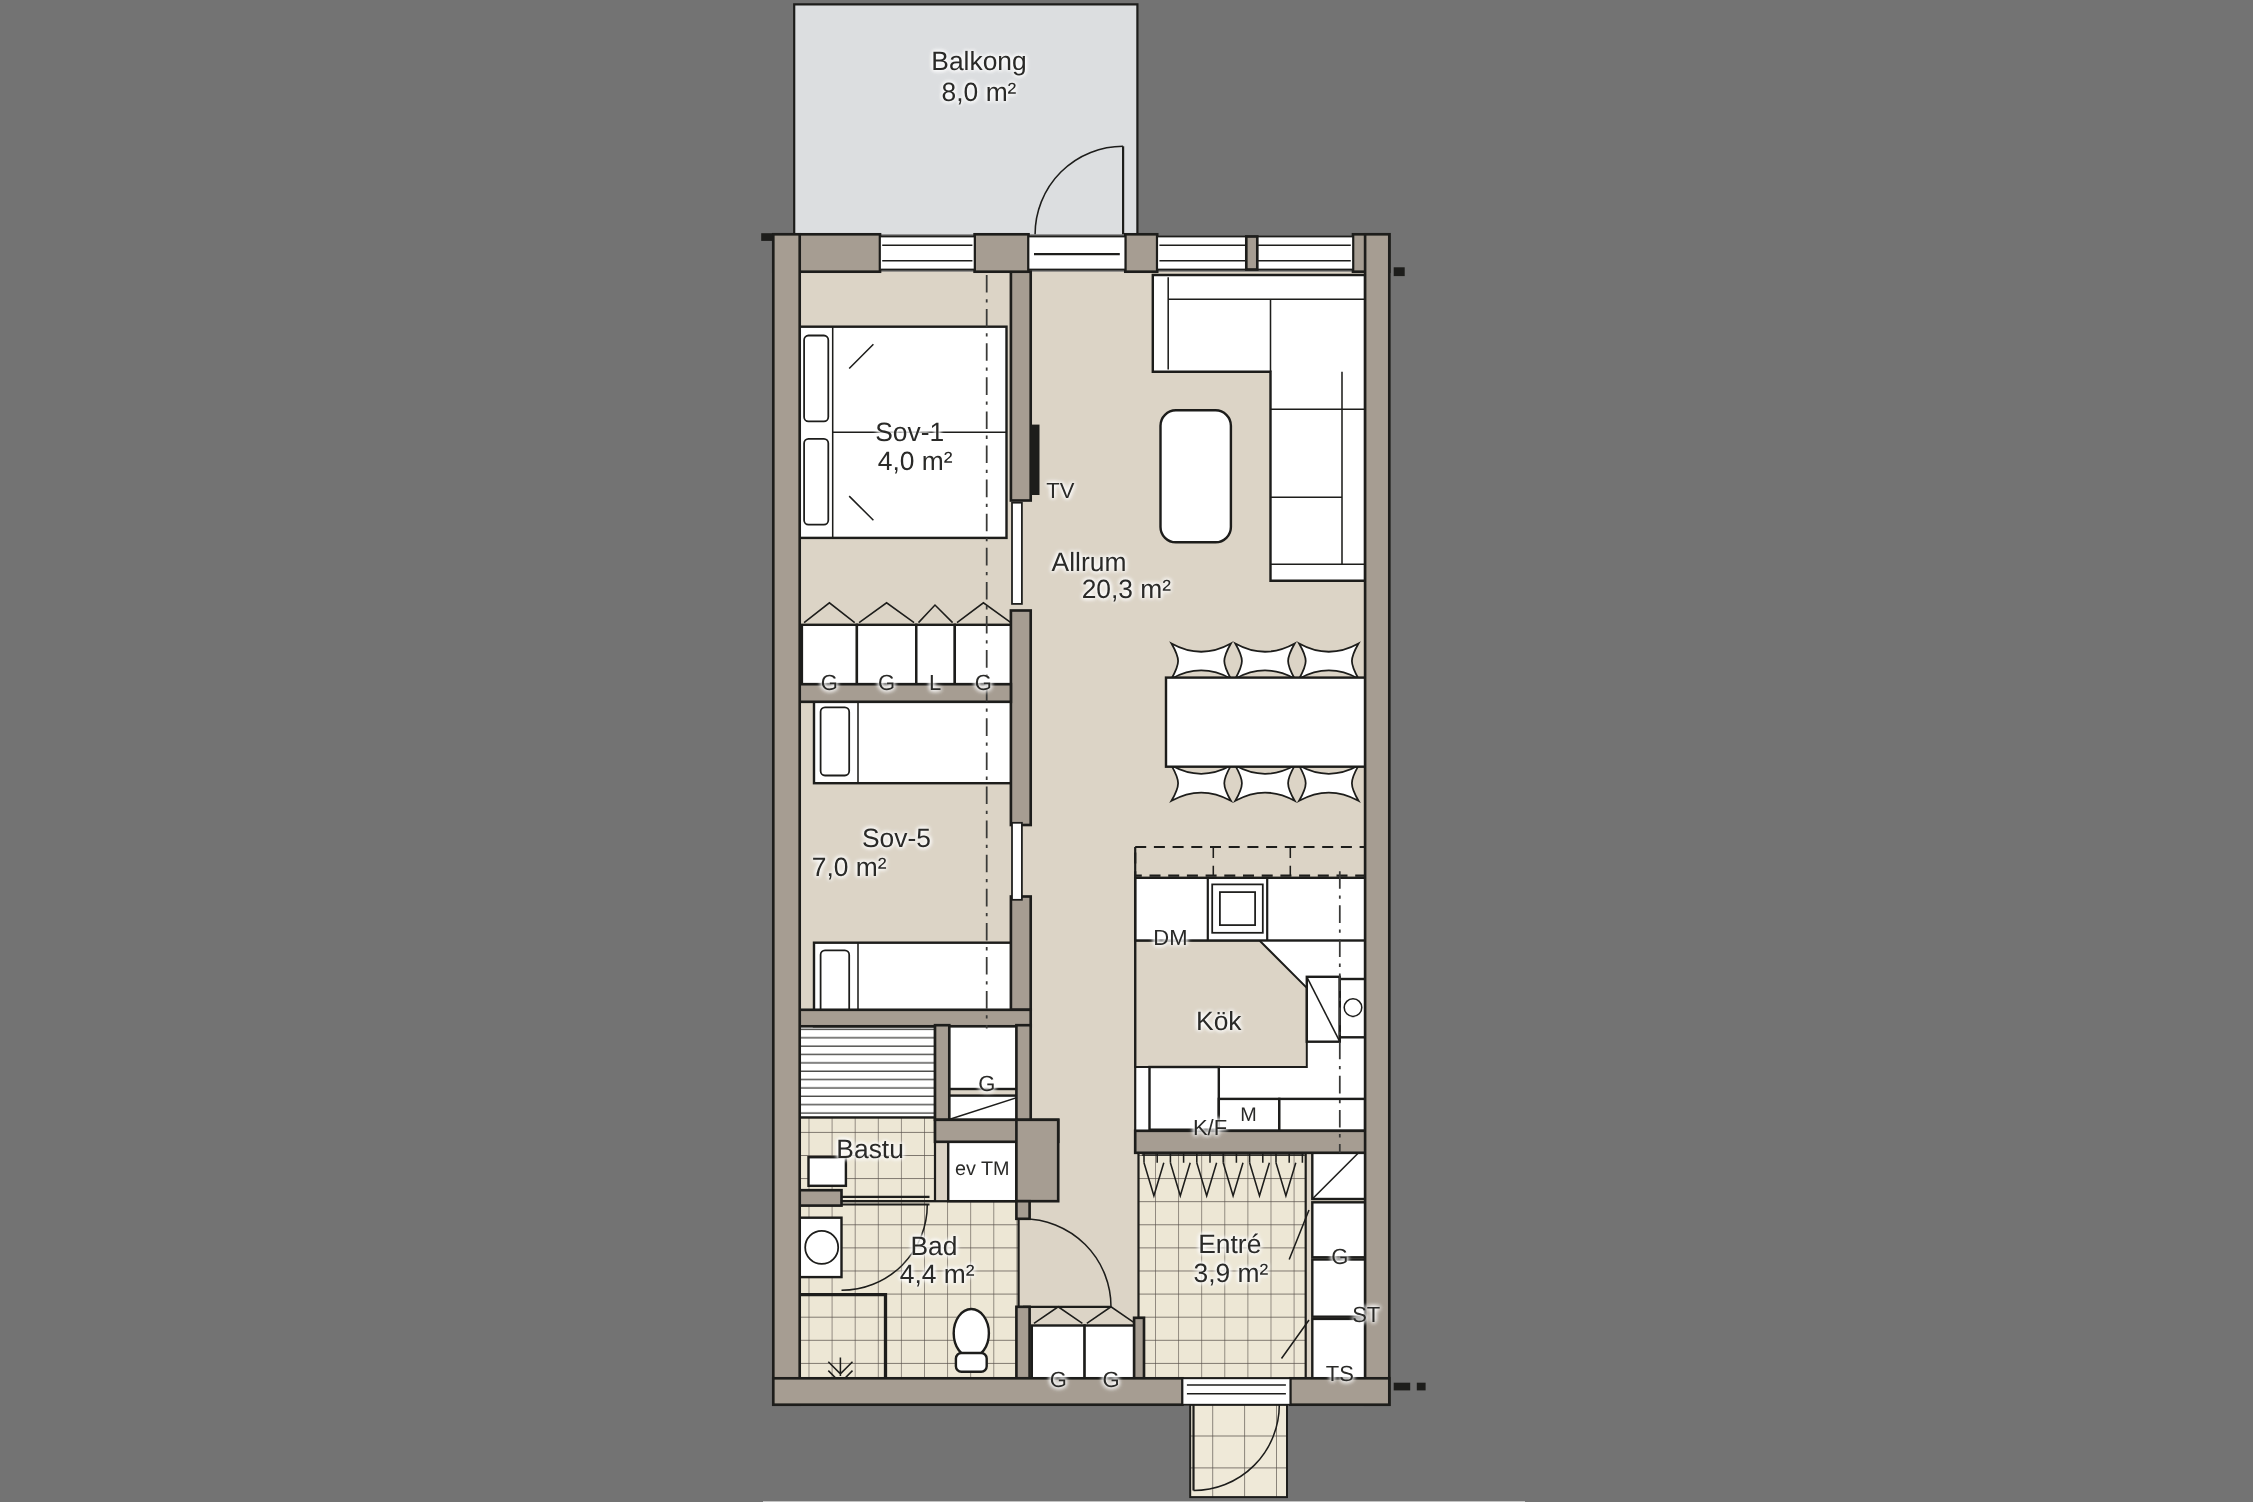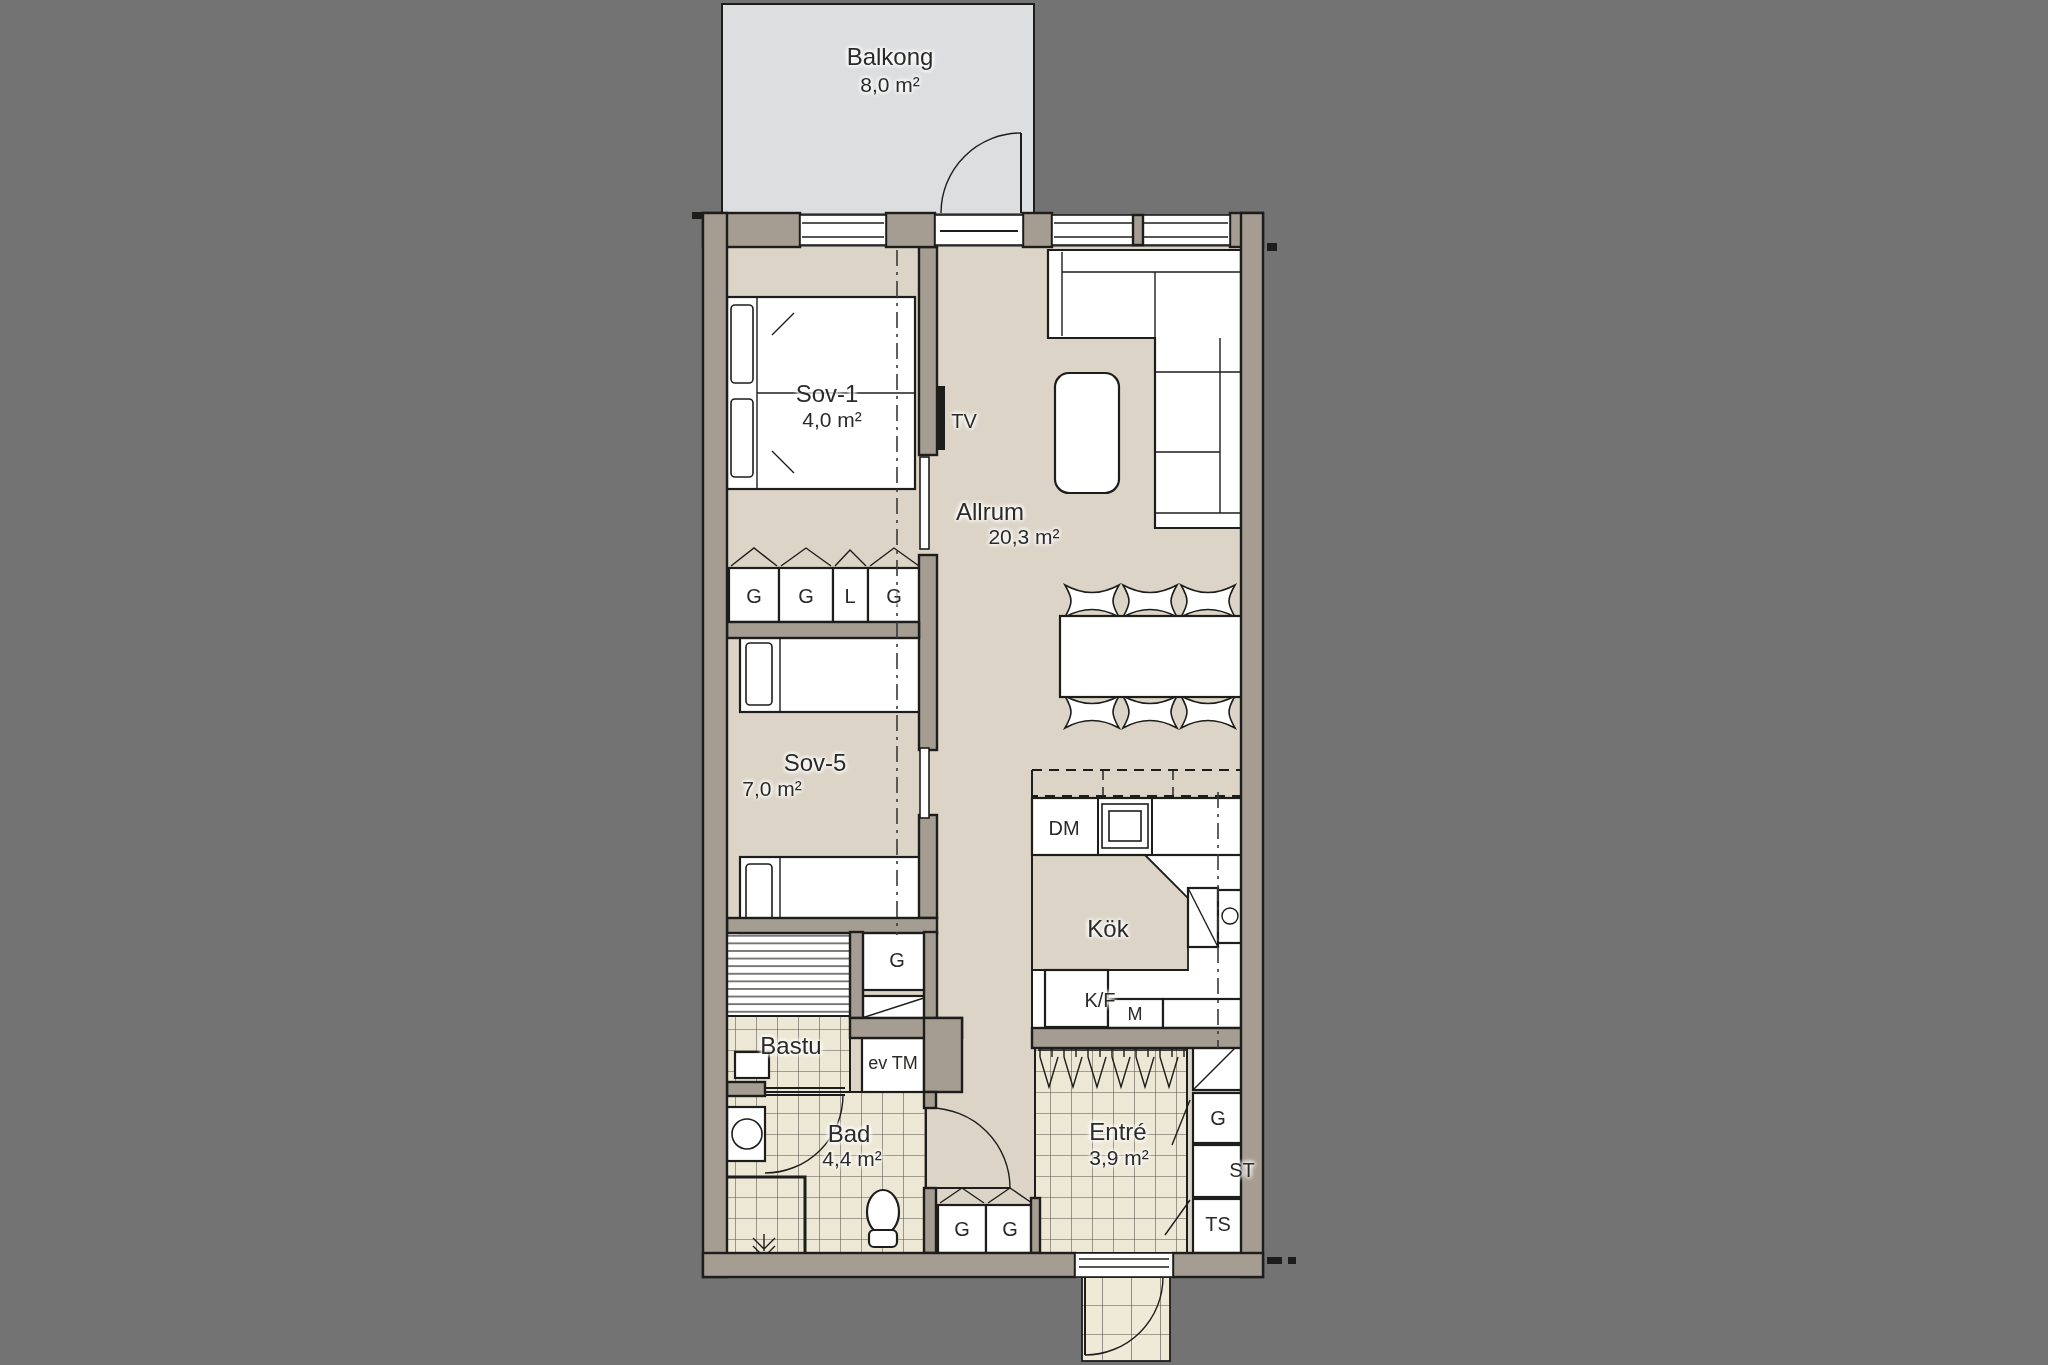--- a/index.html
+++ b/index.html
@@ -22,22 +22,22 @@
   .floorbase{fill:var(--floor);}
   .balc{fill:var(--balcony);}
   .tilefill{fill:url(#tilep);stroke:var(--line);stroke-width:2;}
   .tilebig{fill:url(#tilebigp);stroke:var(--line);stroke-width:1.8;}
   .slats{fill:url(#slatp);stroke:var(--line);stroke-width:2;}
   .kz{fill:#ffffff;stroke:none;}
   .patch{fill:var(--floor);stroke:var(--line);stroke-width:1.8;}
   .lbl{position:absolute;transform:translate(-50%,-50%);white-space:nowrap;color:#2a2a28;
        text-shadow:0 0 4px #fff,0 0 4px #fff,0 0 5px #fff,0 0 6px #fff;}
   .n{font-size:24px;}
-  .a{font-size:21px;}
-  .s{font-size:20px;}
+  .a{font-size:24px;}
+  .s{font-size:20px;margin-top:26px;}
   .xs{font-size:18px;}
 </style>
 </head>
 <body>
 
 <div id="stage">
 
 <svg id="plan-svg" width="2048" height="1365" viewBox="0 0 2048 1365">
   <defs>
     <pattern id="tilep" width="21" height="21" patternUnits="userSpaceOnUse">

